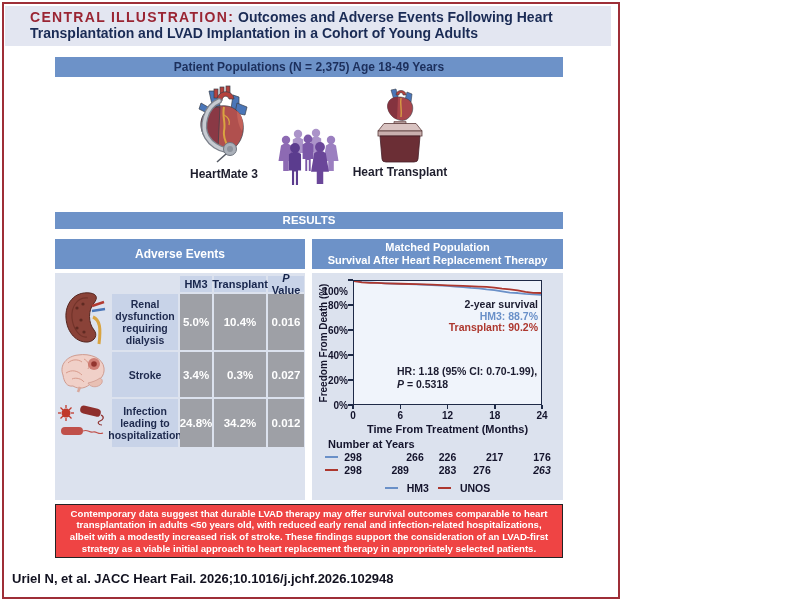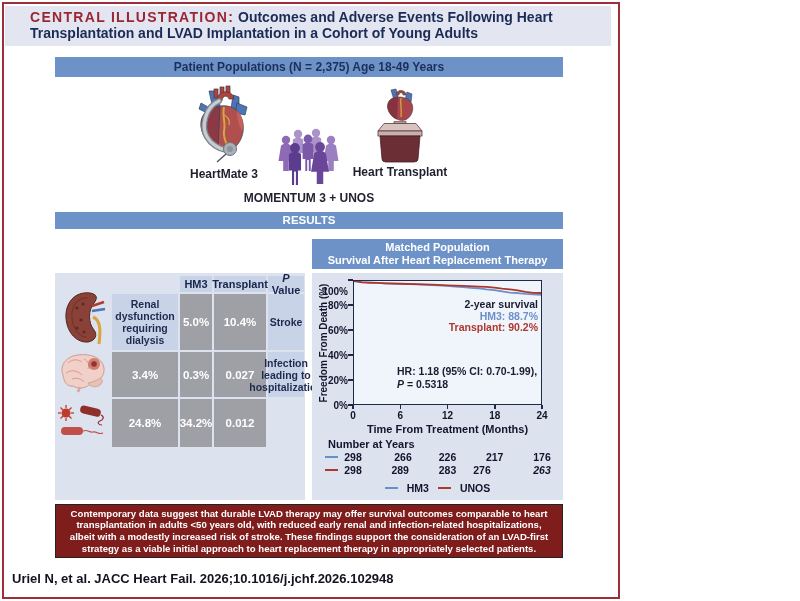--- a/index.html
+++ b/index.html
@@ -43,21 +43,21 @@
   .anno .tx{color:#ad372e;}
   .hr-block{position:absolute;left:85px;top:92px;font-size:10.5px;font-weight:bold;line-height:13px;color:#1c1c30;}
   .risk-title{position:absolute;left:16px;top:165px;font-size:11px;font-weight:bold;color:#14142c;}
   .risk-num{position:absolute;transform:translateX(-50%);font-size:10.5px;font-weight:bold;color:#14142c;}
   .risk-dash{position:absolute;left:13px;width:13px;height:2px;}
   .c-hm3{background:#6a90c8;}
   .c-unos{background:#ad372e;}
   .legend{position:absolute;left:0;top:209px;width:251px;display:flex;justify-content:center;gap:9px;align-items:center;}
   .legend .dash{width:13px;height:2px;}
   .legend .lab{font-size:10.5px;font-weight:bold;color:#14142c;}
-  .summary{position:absolute;left:55px;top:504px;width:508px;height:54px;background:#7f1d1d;border:1px solid #232325;
+  .summary{position:absolute;left:55px;top:504px;width:508px;height:54px;background:#ef4444;border:1px solid #232325;
     box-sizing:border-box;color:#fff;font-weight:bold;font-size:9.6px;line-height:11.6px;text-align:center;
     display:flex;align-items:center;justify-content:center;padding:18px 9px;}
   .citation{position:absolute;left:12px;top:571px;font-size:13px;font-weight:bold;color:#121220;}
   .abs{position:absolute;}
 </style>
 </head>
 <body>
 
 <div class="page">
   <div class="frame"></div>
@@ -128,39 +128,39 @@
           <path d="M-5.4 5.5 Q0 1.2 5.4 5.5 L5.4 20 L2.7 20 L2.7 33 L0.8 33 L0.8 21 L-0.8 21 L-0.8 33 L-2.7 33 L-2.7 20 L-5.4 20 Z"></path>
         </g>
     </g>
     <g fill="#6a4699">
       <g transform="translate(42,21) scale(1.12)">
           <circle r="4.4"></circle>
           <path d="M-5.2 5.5 Q0 1.2 5.2 5.5 L8 22 L2.9 22 L2.9 33 L-2.9 33 L-2.9 22 L-8 22 Z"></path>
         </g>
     </g>
   </svg>
-  <div class="icon-label" style="left:234px;top:191px;width:150px;">MOMENTUM 3 + UNOS</div>
 
   <svg class="abs" style="left:383px;top:86px;" width="34" height="36" viewBox="0 0 34 36">
     <path d="M8 4 L11 14 L16 15 L13 3 Z" fill="#4a76b8" stroke="#3a3f4a" stroke-width="0.6"></path>
     <path d="M24 6 L22 14 L28 16 L29 8 Z" fill="#4a76b8" stroke="#3a3f4a" stroke-width="0.6"></path>
     <path d="M13 9 C 13 3 23 3 23 9 L 20 9 C 20 6 16 6 16 9 Z" fill="#b5413c" stroke="#3a3f4a" stroke-width="0.6"></path>
     <path d="M7 14 C 3 18 4 25 9 30 C 13 34 20 36 24 33 C 29 30 31 23 29 18 C 27 13 21 11 16 11 C 12 11 9 12 7 14 Z" fill="#a8454b" stroke="#3a3f4a" stroke-width="0.6"></path>
     <path d="M7 14 C 3 18 4 25 9 30 C 10 31 12 33 14 33 L 15 11 C 12 11 9 12 7 14 Z" fill="#84333f"></path>
     <path d="M18 12 C 17 18 19 24 18 31" stroke="#d9a441" stroke-width="1.3" fill="none"></path>
   </svg>
   <svg class="abs" style="left:374px;top:121px;" width="52" height="42" viewBox="0 0 52 42">
     <rect x="20" y="0" width="12" height="3.5" rx="1" fill="#b49a99" stroke="#5a3a3a" stroke-width="0.7"></rect>
     <path d="M4 10 L10 2.5 L42 2.5 L48 10 Z" fill="#d9c3c1" stroke="#5a3a3a" stroke-width="0.8"></path>
     <rect x="4" y="10" width="44" height="5" fill="#c9afae" stroke="#5a3a3a" stroke-width="0.8"></rect>
     <path d="M6 15 L46 15 L44 38 Q 44 41 40 41 L 12 41 Q 8 41 8 38 Z" fill="#6b2e35" stroke="#46202a" stroke-width="0.8"></path>
   </svg>
   <div class="icon-label" style="left:330px;top:165px;width:140px;">Heart Transplant</div>
 
   <div class="bar results-bar">RESULTS</div>
+  <div class="bar ae-head">Adverse Events</div>
   <div class="bar surv-head">
     <div>Matched Population</div>
     <div>Survival After Heart Replacement Therapy</div>
   </div>
 
   <div class="panel ae-panel">
 
     <svg class="row-icon" style="left:7px;top:17px;" width="46" height="56" viewBox="0 0 46 56">
       <path d="M28 3 C 12 1 3 14 4 28 C 5 43 15 53 26 52 C 33 51 36 45 32 40 C 26 33 26 20 32 13 C 36 8 35 4 28 3 Z" fill="#8a4238" stroke="#54261f" stroke-width="1"></path>
       <path d="M26 8 C 15 7 9 17 10 28 C 11 39 18 48 25 47" fill="none" stroke="#6b2f26" stroke-width="1.2" opacity="0.75"></path>
@@ -210,20 +210,21 @@
       <div class="cell blank"></div>
       <div class="cell head">HM3</div>
       <div class="cell head">Transplant</div>
       <div class="cell head">
           <span><span class="it">P</span><span> Value</span></span>
         </div>
 
       <div class="cell label">Renal dysfunction requiring dialysis</div>
       <div class="cell val">5.0%</div>
       <div class="cell val">10.4%</div>
+      <div class="cell val">0.016</div>
 
       <div class="cell label">Stroke</div>
       <div class="cell val">3.4%</div>
       <div class="cell val">0.3%</div>
       <div class="cell val">0.027</div>
 
       <div class="cell label">Infection leading to hospitalization</div>
       <div class="cell val">24.8%</div>
       <div class="cell val">34.2%</div>
       <div class="cell val">0.012</div>
@@ -273,21 +274,21 @@
     <div class="hr-block">
       <div>HR: 1.18 (95% CI: 0.70-1.99),</div>
       <div><span class="it">P</span><span> = 0.5318</span></div>
     </div>
 
     <div class="risk-title">Number at Years</div>
     <div class="risk-dash c-hm3" style="top:183px;"></div>
     <div class="risk-dash c-unos" style="top:196px;"></div>
 
     <span class="risk-num" style="left:41px;top:178px;">298</span>
-    <span class="risk-num" style="left:91px;top:178px;">266</span>
+    <span class="risk-num" style="left:103px;top:178px;">266</span>
     <span class="risk-num" style="left:135.5px;top:178px;">226</span>
     <span class="risk-num" style="left:182.7px;top:178px;">217</span>
     <span class="risk-num" style="left:230px;top:178px;">176</span>
 
     <span class="risk-num" style="left:41px;top:191px;">298</span>
     <span class="risk-num" style="left:88.2px;top:191px;">289</span>
     <span class="risk-num" style="left:135.5px;top:191px;">283</span>
     <span class="risk-num" style="left:170px;top:191px;">276</span>
     <span class="risk-num" style="left:230px;top:191px;font-style:italic;">263</span>
 

